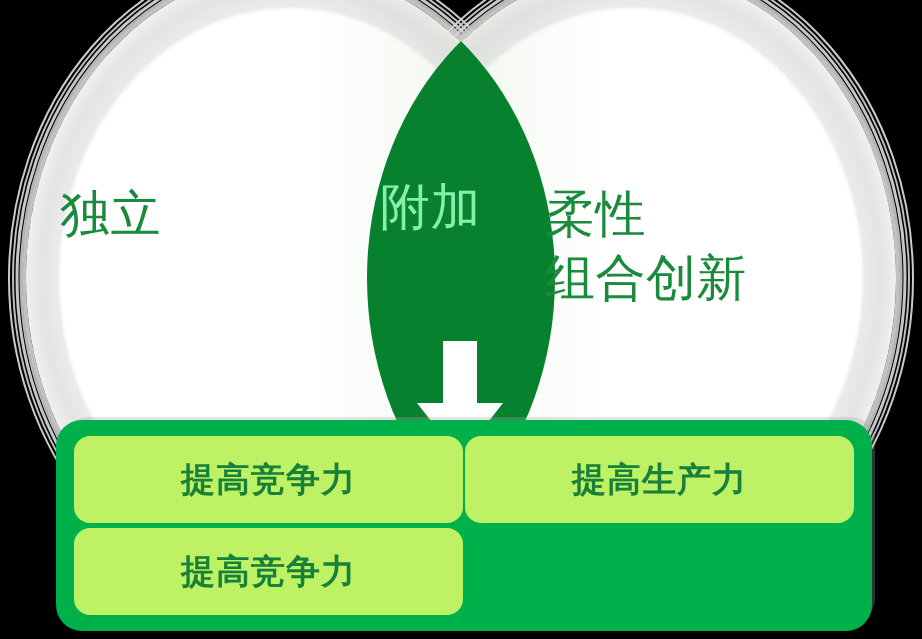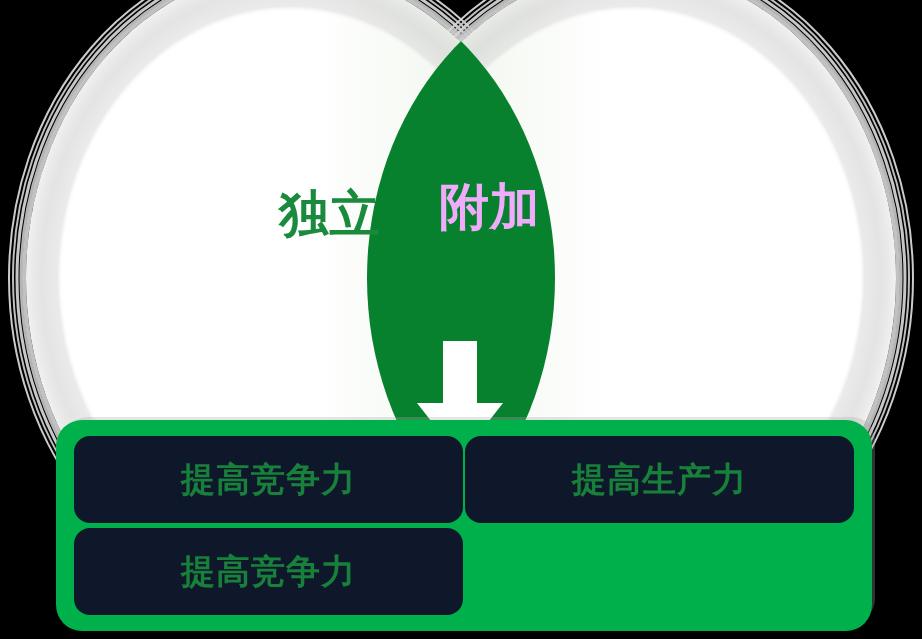--- a/index.html
+++ b/index.html
@@ -25,23 +25,23 @@
     position: absolute;
     left: 0;
     top: 0;
     width: 922px;
     height: 639px;
   }
 
   
   .circle-label {
     position: absolute;
-    text-align: right;
+    text-align: left;
     line-height: 1.28;
-    font-weight: bold;
+    font-weight: normal;
     letter-spacing: 0.5px;
     white-space: nowrap;
     pointer-events: none;
   }
   .circle-label .line { display: block; }
 
   #label-left {
     left: 60px;
     top: 182px;
     width: 320px;
@@ -53,21 +53,21 @@
     top: 182px;
     width: 320px;
     font-size: 50px;
     color: #1a8a3c;
   }
   #label-center {
     left: 380px;
     top: 175px;
     width: 160px;
     font-size: 50px;
-    color: #f0abfc;
+    color: #86efac;
     line-height: 1.30;
   }
 
   
   #benefit-panel {
     position: absolute;
     left: 56px;
     top: 420px;
     width: 816px;
     height: 211px;
@@ -78,21 +78,21 @@
     display: flex;
     flex-wrap: wrap;
     align-content: space-between;
     justify-content: space-between;
     box-shadow: 6px -6px 0 -3px rgba(170,170,170,0.30);
   }
 
   .benefit-box {
     width: 389px;
     height: 87px;
-    background: #0f172a;
+    background: #bef264;
     border-radius: 16px;
     display: flex;
     align-items: center;
     justify-content: center;
     box-sizing: border-box;
   }
   .benefit-box .benefit-text {
     font-size: 34px;
     font-weight: bold;
     color: #17803a;
@@ -168,20 +168,24 @@
   </svg>
 
   <div class="circle-label" id="label-left">
     <span class="line">独立</span>
   </div>
 
   <div class="circle-label" id="label-center">
     <span class="line">附加</span>
   </div>
 
+  <div class="circle-label" id="label-right">
+    <span class="line">柔性</span>
+    <span class="line">组合创新</span>
+  </div>
 
   <div id="benefit-panel">
     <div class="benefit-box">
       <span class="benefit-text">提高竞争力</span>
     </div>
     <div class="benefit-box">
       <span class="benefit-text">提高生产力</span>
     </div>
     <div class="benefit-box">
       <span class="benefit-text">提高竞争力</span>

